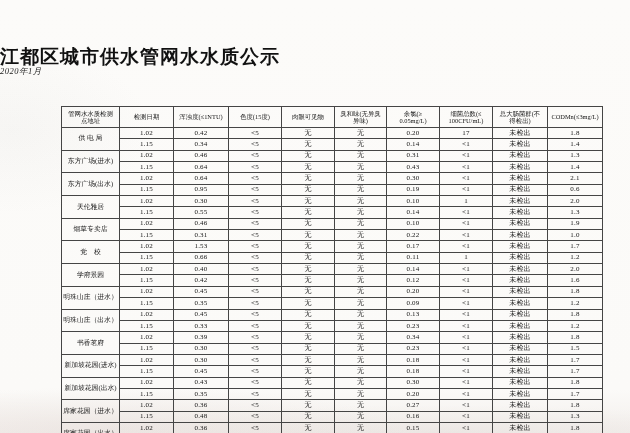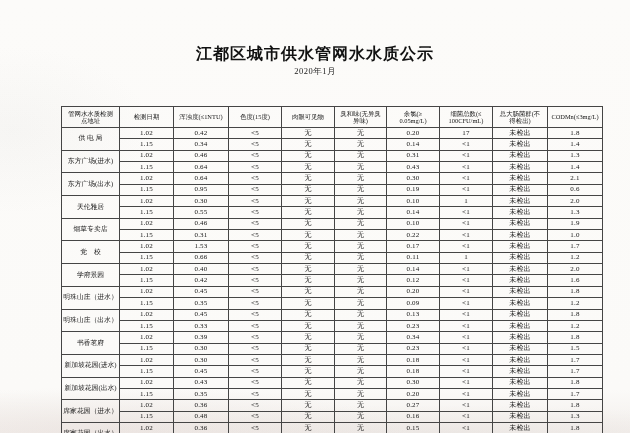--- a/index.html
+++ b/index.html
@@ -8,27 +8,27 @@
     font-family:"Liberation Serif","DejaVu Serif",serif;
     background:
       radial-gradient(ellipse 420px 60px at 18% 99%, rgba(205,185,180,.18), transparent 70%),
       radial-gradient(ellipse 500px 40px at 70% 100%, rgba(190,180,175,.14), transparent 70%),
       radial-gradient(ellipse 200px 120px at 2% 30%, rgba(180,180,178,.08), transparent 70%),
       linear-gradient(180deg,#fcfbf9 0%, #fbfaf8 90%, #f3efec 100%);
     color:#151515;
   }
   .page{position:absolute;inset:0;}
   .title{
-    position:absolute;top:44px;left:0;width:630px;text-align:center;
+    position:absolute;top:44px;left:0;width:630px;
     font-family:"Liberation Sans","DejaVu Sans",sans-serif;
-    font-weight:bold;font-size:16px;letter-spacing:1px;color:#111;
+    font-weight:bold;font-size:19px;letter-spacing:1px;color:#111;
   }
   .subtitle{
-    position:absolute;top:66px;left:0;width:630px;text-align:center;
-    font-size:8.5px;color:#222;letter-spacing:.5px;
+    position:absolute;top:66px;left:0;width:630px;
+    font-size:8.5px;color:#222;letter-spacing:.5px;font-style:italic;
   }
   table.qc{
     position:absolute;left:61px;top:79px;width:533px;
     border-collapse:collapse;table-layout:fixed;
     background:transparent;
     margin-top:27px;
   }
   .qc th,.qc td{
     border:1px solid #454545;
     padding:0;margin:0;text-align:center;vertical-align:middle;

